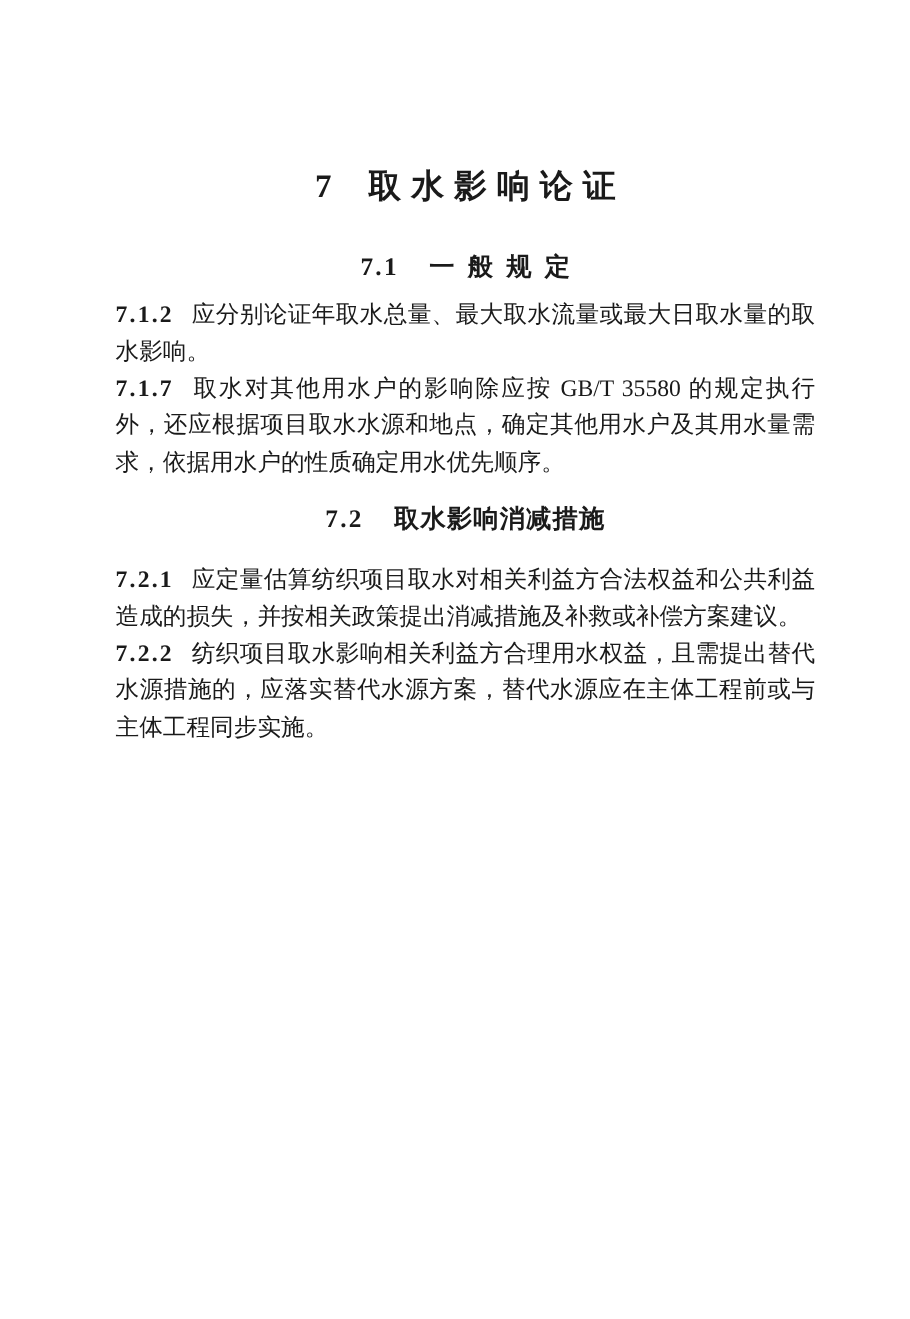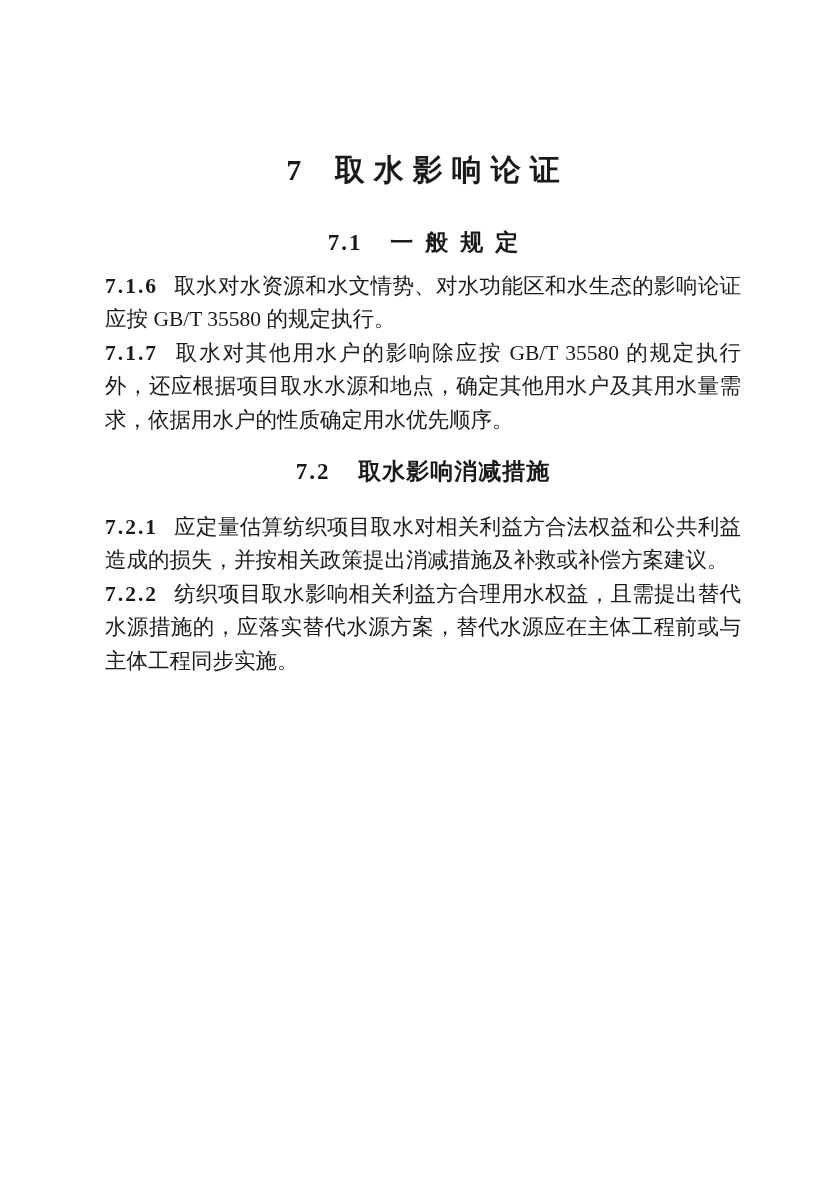--- a/index.html
+++ b/index.html
@@ -91,21 +91,21 @@
       <span class="num">7</span>
       <span class="txt">取水影响论证</span>
     </h1>
 
     <h2 class="section-title">
       <span class="num">7.1</span>
       <span class="txt-spaced">一般规定</span>
     </h2>
 
     <p class="clause">
-      <span class="clause-number">7.1.6</span><span class="clause-text">取水对水资源和水文情势、对水功能区和水生态的影响论证应按 GB/T 35580 的规定执行。</span>
+      <span class="clause-number">7.1.2</span><span class="clause-text">应分别论证年取水总量、最大取水流量或最大日取水量的取水影响。</span>
     </p>
     <p class="clause">
       <span class="clause-number">7.1.7</span><span class="clause-text">取水对其他用水户的影响除应按 GB/T 35580 的规定执行外，还应根据项目取水水源和地点，确定其他用水户及其用水量需求，依据用水户的性质确定用水优先顺序。</span>
     </p>
 
     <h2 class="section-title second">
       <span class="num">7.2</span>
       <span class="txt-plain">取水影响消减措施</span>
     </h2>
 

